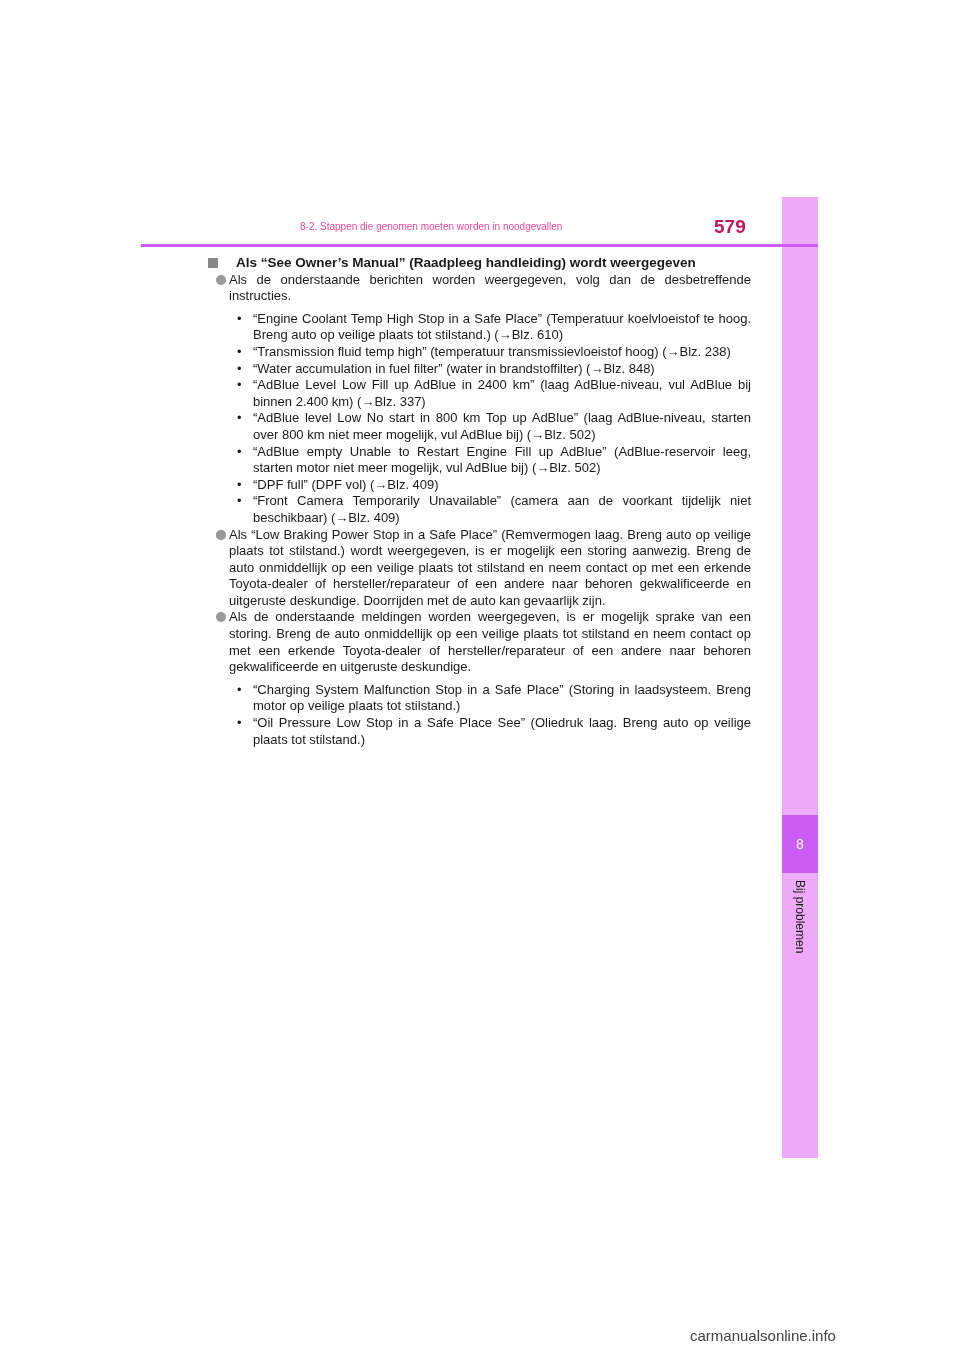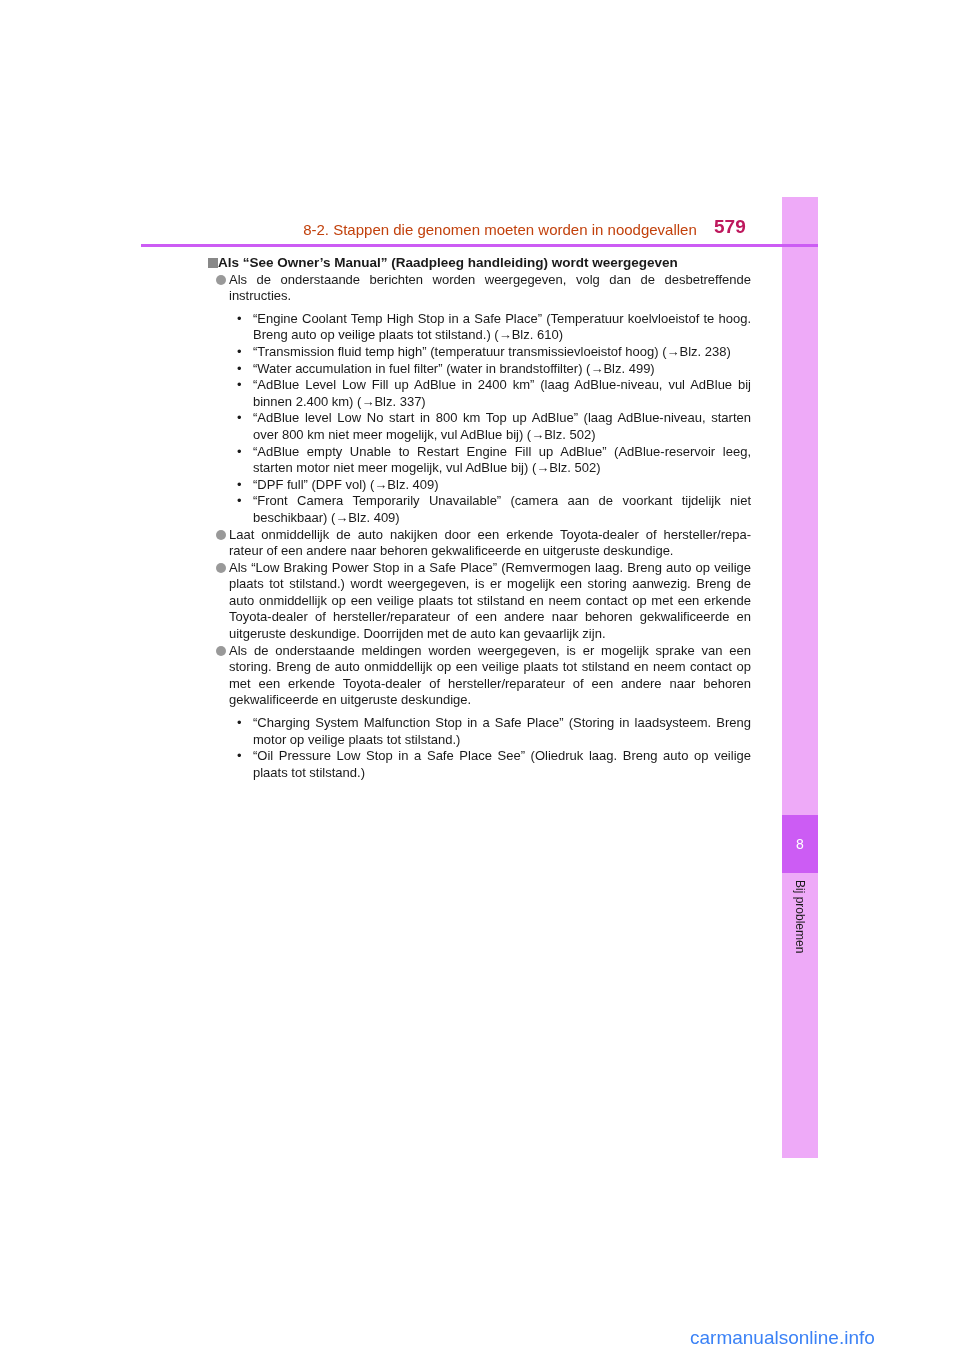--- a/index.html
+++ b/index.html
@@ -4,31 +4,31 @@
   <style>
     html, body { margin: 0; padding: 0; background: #ffffff; }
     body { width: 960px; height: 1358px; position: relative; overflow: hidden;
            font-family: "Liberation Sans", sans-serif; color: #1a1a1a; }
     .side-tab { position: absolute; left: 782px; top: 197px; width: 36px; height: 961px; background: #eeaaf8; }
     .side-num { position: absolute; left: 782px; top: 815px; width: 36px; height: 58px; background: #cc5cf4;
                 color: #ffffff; font-size: 14px; display: flex; align-items: center; justify-content: center; }
     .side-label { position: absolute; left: 782px; top: 880px; width: 36px; height: 120px; }
     .side-label span { position: absolute; left: 11px; top: 0; writing-mode: vertical-rl; font-size: 12px; color: #1a1a1a; white-space: nowrap; }
     .header-line { position: absolute; left: 141px; top: 244px; width: 677px; height: 3px; background: #cc5cf4; }
-    .header-title { position: absolute; left: 300px; top: 221px; width: 400px; text-align: center; font-size: 15px; color: #c2410c; }
+    .header-title { position: absolute; left: 300px; top: 221px; width: 400px; text-align: left; font-size: 10px; color: #ec4899; }
     .page-num { position: absolute; left: 714px; top: 216px; font-size: 19px; font-weight: bold; color: #be185d; }
     .content { position: absolute; left: 211px; top: 255px; width: 540px; font-size: 13px; line-height: 16.6px; }
-    .section-head { font-weight: bold; font-size: 13.5px; position: relative; padding-left: 10px; margin-left: -3px; }
+    .section-head { font-weight: bold; font-size: 13.5px; position: relative; padding-left: 28px; margin-left: -3px; }
     .section-head .sq { position: absolute; left: 0; top: 3px; width: 10px; height: 10px; background: #888888; }
     .para { position: relative; padding-left: 18px; text-align: justify; }
     .para .dot { position: absolute; left: 5px; top: 3px; width: 10px; height: 10px; border-radius: 50%; background: #999999; }
     .sub { margin-top: 6px; padding-left: 4px; }
     .sub-item { position: relative; padding-left: 20px; text-align: justify; }
     .sub-item .b { position: absolute; left: 4px; top: 0; }
-    .watermark { position: absolute; left: 690px; top: 1327px; font-size: 19px; color: #3b82f6; }
+    .watermark { position: absolute; left: 690px; top: 1327px; font-size: 15px; color: #404040; }
   </style>
 </head>
 <body>
 
 <div class="side-tab"></div>
 <div class="side-num">8</div>
 <div class="side-label">
   <span>Bij problemen</span>
 </div>
 
@@ -41,32 +41,31 @@
     <span class="sq"></span>
     <span>Als “See Owner’s Manual” (Raadpleeg handleiding) wordt weergegeven</span>
   </div>
 
   <div class="para">
     <span class="dot"></span>
     <span>Als de onderstaande berichten worden weergegeven, volg dan de desbetreffende instructies.</span>
     <div class="sub">
       <div class="sub-item"><span class="b">•</span><span>“Engine Coolant Temp High Stop in a Safe Place” (Temperatuur koelvloeistof te hoog. Breng auto op veilige plaats tot stilstand.) (→Blz. 610)</span></div>
       <div class="sub-item"><span class="b">•</span><span>“Transmission fluid temp high” (temperatuur transmissievloeistof hoog) (→Blz. 238)</span></div>
-      <div class="sub-item"><span class="b">•</span><span>“Water accumulation in fuel filter” (water in brandstoffilter) (→Blz. 499)</span></div>
+      <div class="sub-item"><span class="b">•</span><span>“Water accumulation in fuel filter” (water in brandstoffilter) (→Blz. 848)</span></div>
       <div class="sub-item"><span class="b">•</span><span>“AdBlue Level Low Fill up AdBlue in 2400 km” (laag AdBlue-niveau, vul AdBlue bij binnen 2.400 km) (→Blz. 337)</span></div>
       <div class="sub-item"><span class="b">•</span><span>“AdBlue level Low No start in 800 km Top up AdBlue” (laag AdBlue-niveau, starten over 800 km niet meer mogelijk, vul AdBlue bij) (→Blz. 502)</span></div>
       <div class="sub-item"><span class="b">•</span><span>“AdBlue empty Unable to Restart Engine Fill up AdBlue” (AdBlue-reservoir leeg, starten motor niet meer mogelijk, vul AdBlue bij) (→Blz. 502)</span></div>
       <div class="sub-item"><span class="b">•</span><span>“DPF full” (DPF vol) (→Blz. 409)</span></div>
       <div class="sub-item"><span class="b">•</span><span>“Front Camera Temporarily Unavailable” (camera aan de voorkant tijdelijk niet beschikbaar) (→Blz. 409)</span></div>
     </div>
   </div>
 
   <div class="para">
     <span class="dot"></span>
-    <div>Laat onmiddellijk de auto nakijken door een erkende Toyota-dealer of hersteller/repa-rateur of een andere naar behoren gekwalificeerde en uitgeruste deskundige.</div>
   </div>
 
   <div class="para">
     <span class="dot"></span>
     <span>Als “Low Braking Power Stop in a Safe Place” (Remvermogen laag. Breng auto op veilige plaats tot stilstand.) wordt weergegeven, is er mogelijk een storing aanwezig. Breng de auto onmiddellijk op een veilige plaats tot stilstand en neem contact op met een erkende Toyota-dealer of hersteller/reparateur of een andere naar behoren gekwalificeerde en uitgeruste deskundige. Doorrijden met de auto kan gevaarlijk zijn.</span>
   </div>
 
   <div class="para">
     <span class="dot"></span>
     <span>Als de onderstaande meldingen worden weergegeven, is er mogelijk sprake van een storing. Breng de auto onmiddellijk op een veilige plaats tot stilstand en neem contact op met een erkende Toyota-dealer of hersteller/reparateur of een andere naar behoren gekwalificeerde en uitgeruste deskundige.</span>

